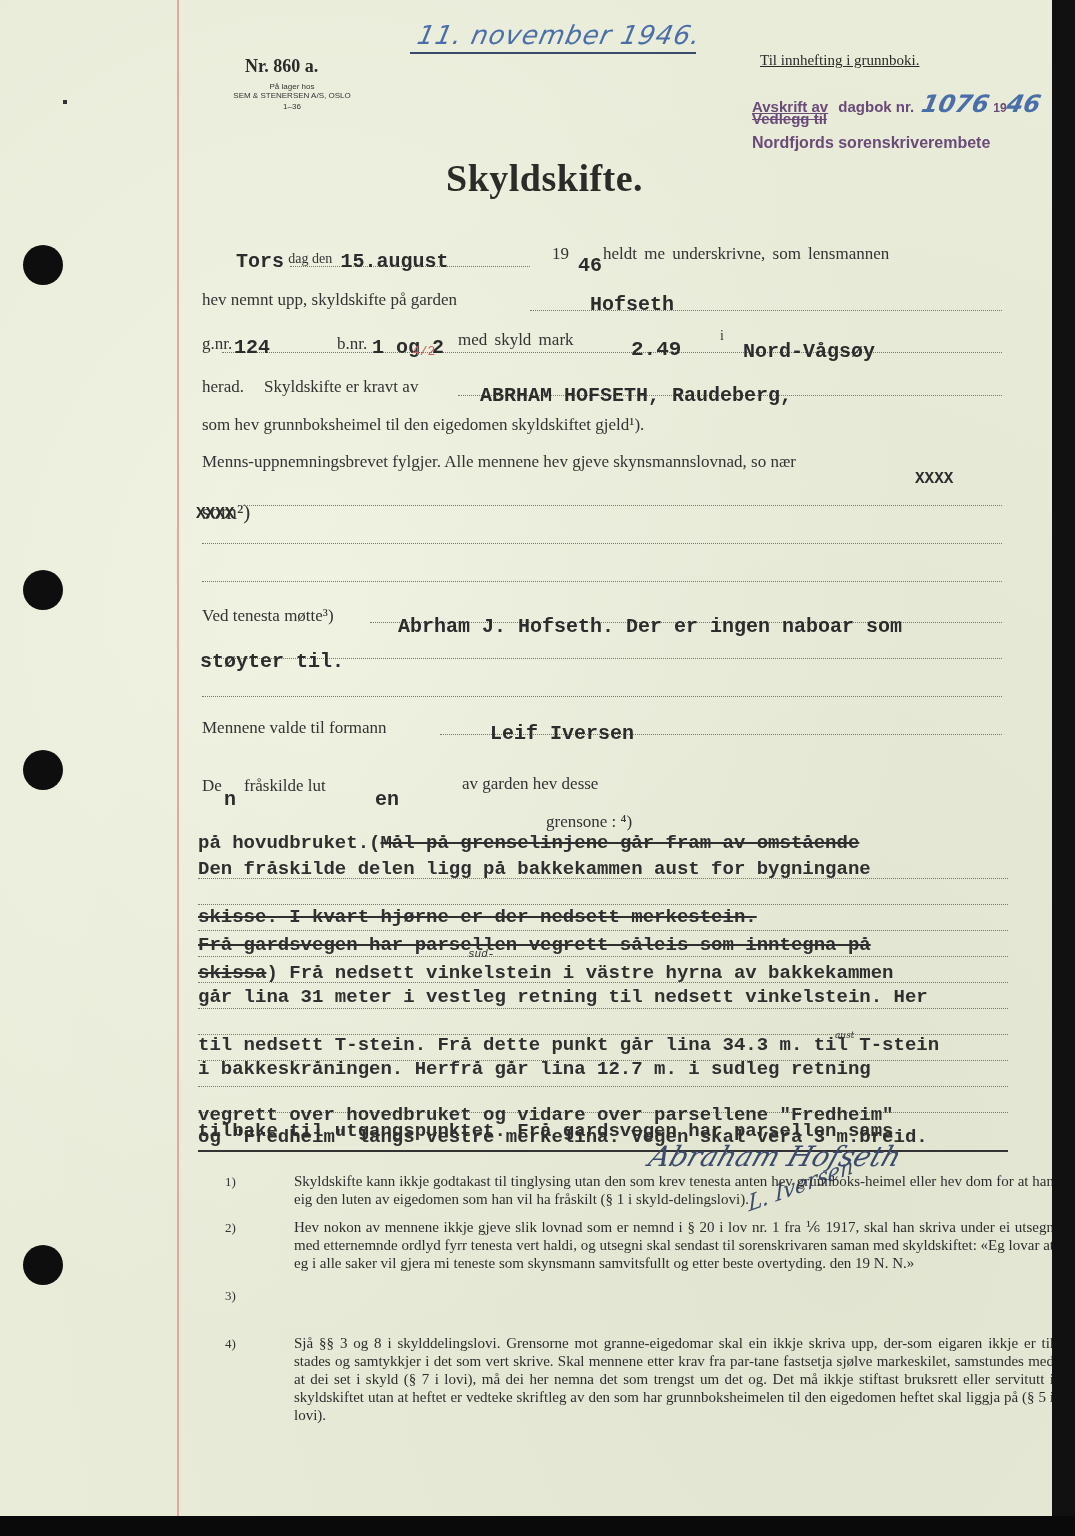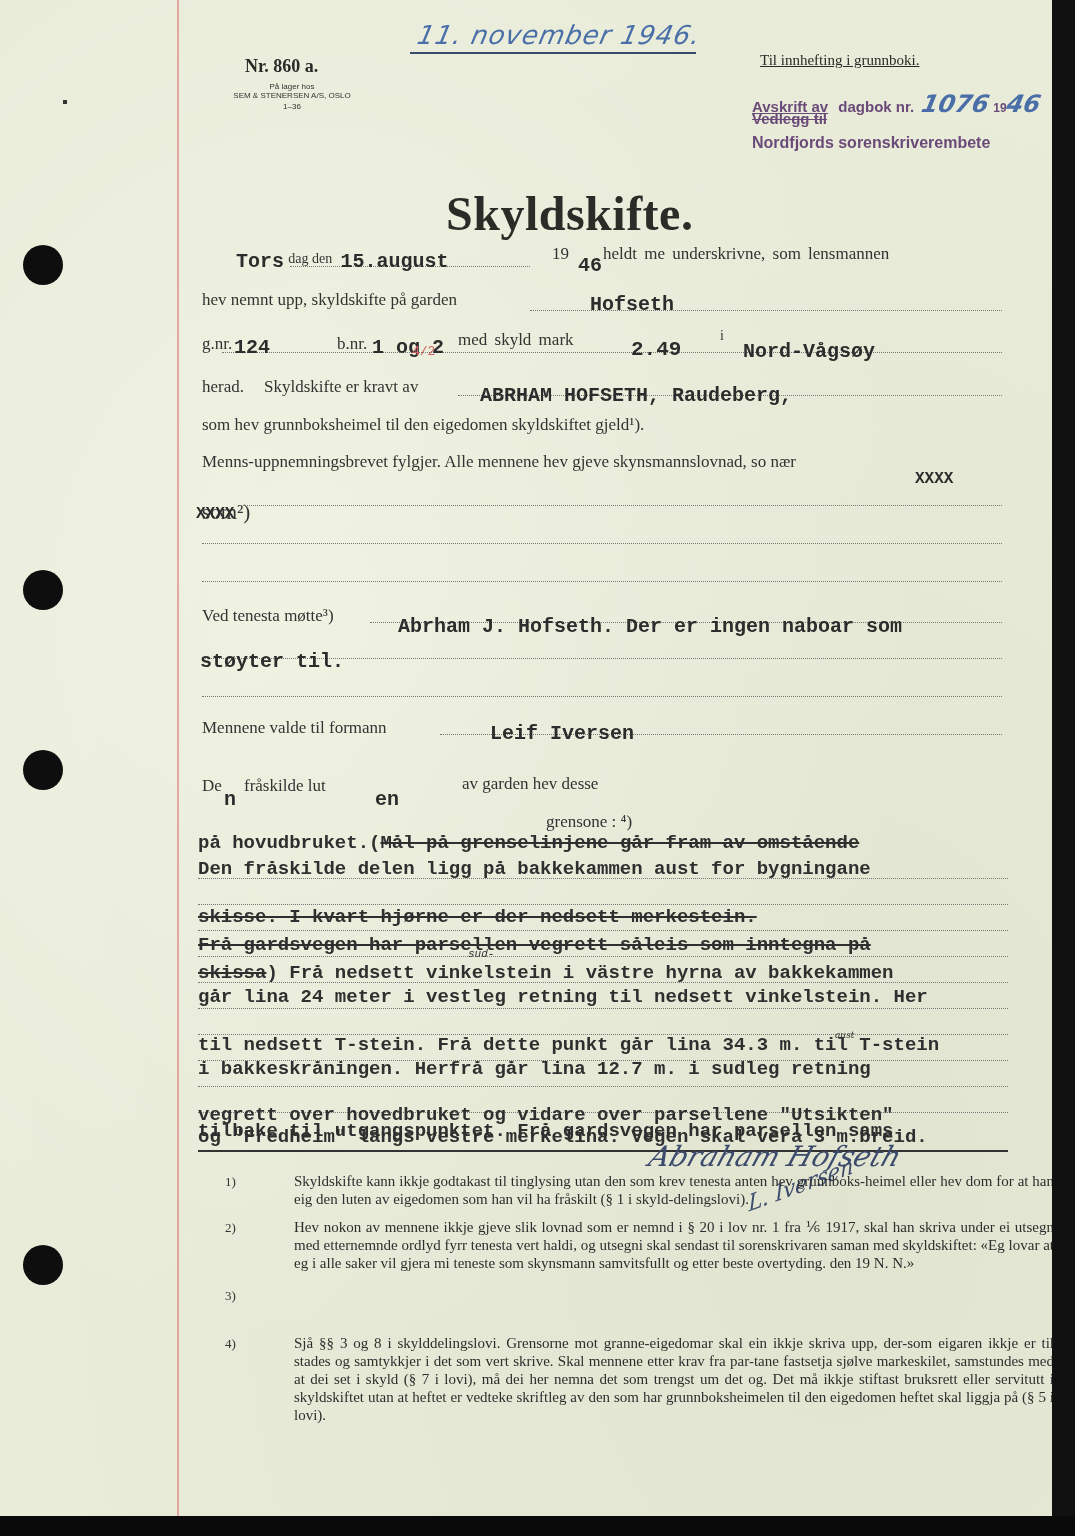--- a/index.html
+++ b/index.html
@@ -22,21 +22,21 @@
   .printer { font-family: "Liberation Sans", sans-serif; font-size: 8px; color: #333; text-align: center; left: 212px; width: 160px; }
   .hand-date { font-family: "DejaVu Sans", sans-serif; font-style: italic; color: #4a6fa8; font-size: 26px; left: 418px; top: 20px; letter-spacing: 1px; transform: skewX(-12deg); }
   .hand-underline { position: absolute; left: 410px; top: 52px; width: 286px; height: 2px; background: #3a4a6a; }
 
   .stamp-hdr { font-size: 15px; left: 760px; top: 52px; text-decoration: underline; }
   .stamp-line2 { left: 752px; top: 90px; font-family: "Liberation Sans", sans-serif; font-weight: bold; color: #6a4a78; font-size: 15px; }
   .stamp-strike { left: 752px; top: 110px; font-family: "Liberation Sans", sans-serif; font-weight: bold; color: #6a4a78; font-size: 15px; text-decoration: line-through; }
   .stamp-office { left: 752px; top: 134px; font-family: "Liberation Sans", sans-serif; font-weight: bold; color: #6a4a78; font-size: 16px; }
   .dagbok-num { font-family: "DejaVu Sans", sans-serif; font-style: italic; color: #4a6fa8; font-size: 24px; transform: skewX(-12deg); }
 
-  .title { font-size: 48px; font-weight: bold; left: 446px; top: 156px; letter-spacing: 0.5px; color: #2b2b28; margin-top: 30px; }
+  .title { font-size: 38px; font-weight: bold; left: 446px; top: 156px; letter-spacing: 0.5px; color: #2b2b28; }
 
   .form-text { font-size: 17px; color: #333; }
   .typed { font-family: "Liberation Mono", "DejaVu Sans Mono", monospace; font-weight: bold; color: #2c2c2c; }
   .dots { position: absolute; height: 1px; border-bottom: 1px dotted #777; }
   .red-mark { color: #d06060; font-family: "Liberation Mono", monospace; font-size: 13px; }
 
   .body-typed { font-family: "Liberation Mono", "DejaVu Sans Mono", monospace; font-weight: bold; font-size: 19px; color: #2f2f2f; left: 198px; }
   .strike { text-decoration: line-through; text-decoration-thickness: 2px; }
   .solid-rule { position: absolute; left: 198px; width: 810px; height: 2px; background: #333; }
 
@@ -156,34 +156,34 @@
     <span class="strike">skisse. I kvart hjørne er der nedsett merkestein.</span>
   </div>
   <div class="abs body-typed" style="top:934px;">
     <span class="strike">Frå gardsvegen har parsellen vegrett såleis som inntegna på</span>
   </div>
   <div class="abs body-typed" style="top:962px;">
     <span class="strike">skissa</span><span>) Frå nedsett vinkelstein i västre hyrna av bakkekammen</span>
   </div>
   <div class="abs" style="left:468px;top:948px;font-family:Liberation Mono, monospace;font-style:italic;font-size:11px;color:#333;">sud-</div>
   <div class="abs body-typed" style="top:986px;">
-    <span>går lina 24 meter i vestleg retning til nedsett vinkelstein. Her</span>
+    <span>går lina 31 meter i vestleg retning til nedsett vinkelstein. Her</span>
   </div>
   <div class="abs body-typed" style="top:1034px;">
     <span>til nedsett T-stein. Frå dette punkt går lina 34.3 m. til T-stein</span>
   </div>
   <div class="abs" style="left:835px;top:1030px;font-family:'DejaVu Serif',serif;font-style:italic;font-size:9px;color:#333;">aust</div>
   <div class="abs body-typed" style="top:1058px;">
     <span>i bakkeskråningen. Herfrå går lina 12.7 m. i sudleg retning</span>
   </div>
   <div class="abs body-typed" style="top:1082px;margin-top:38px;">
     <span>tilbake til utgangspunktet. Frå gardsvegen har parsellen sams</span>
   </div>
   <div class="abs body-typed" style="top:1104px;">
-    <span>vegrett over hovedbruket og vidare over parsellene "Utsikten"</span>
+    <span>vegrett over hovedbruket og vidare over parsellene "Fredheim"</span>
   </div>
   <div class="abs body-typed" style="top:1126px;">
     <span>og "Fredheim" langs vestre merkelina. Vegen skal vera 3 m.breid.</span>
   </div>
 
   <div class="solid-rule" style="top:1150px;"></div>
 
   <div class="abs signature" style="left:650px;top:1140px;">Abraham Hofseth</div>
   <div class="abs signature" style="left:745px;top:1172px;font-size:22px;transform:rotate(-20deg) skewX(-18deg);">L. Iversen</div>
 

